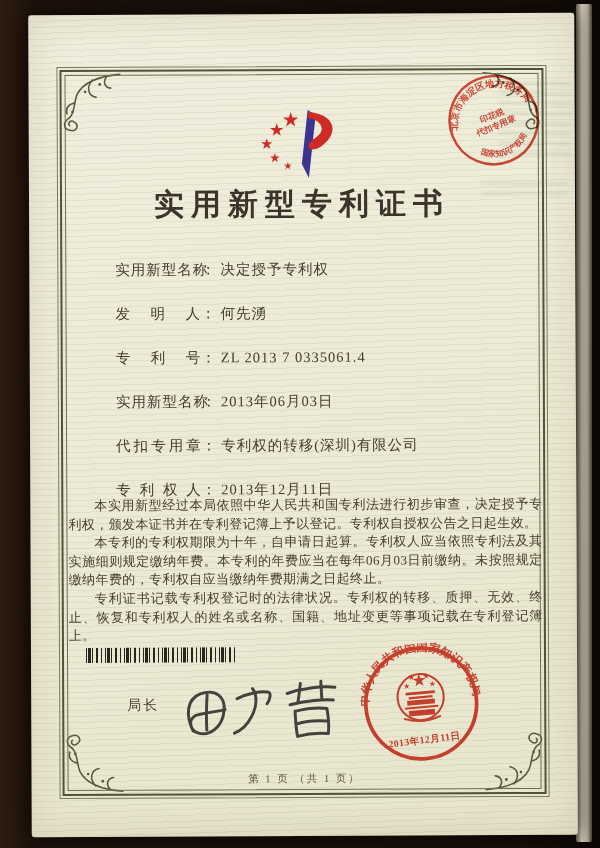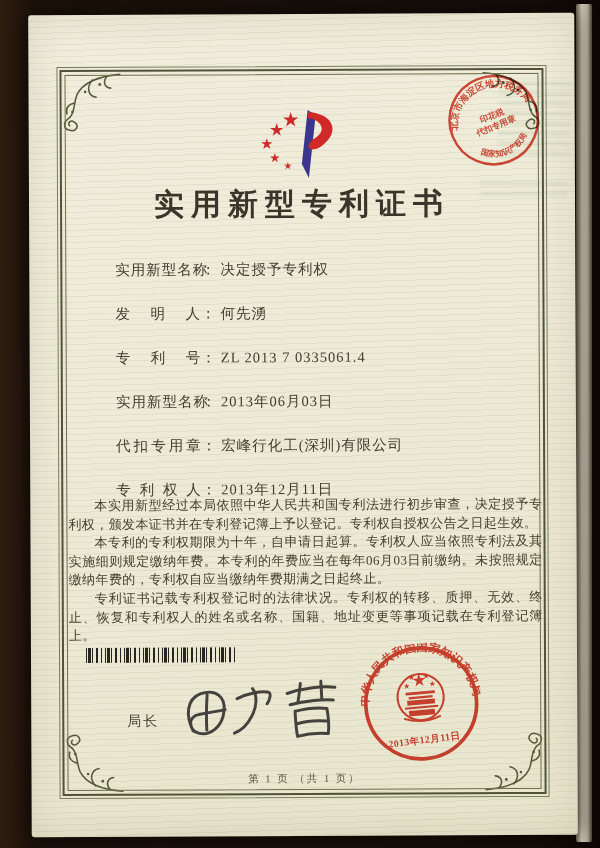--- a/index.html
+++ b/index.html
@@ -35,21 +35,21 @@
   .body-text{position:absolute;left:38px;right:34px;top:482px;color:#46402f;}
   .body-text p{margin:0;text-indent:2em;text-align:justify;font-size:13px;line-height:18.6px;letter-spacing:.4px;}
   .barcode{position:absolute;left:55px;top:633px;width:152px;height:15px;
         background:repeating-linear-gradient(90deg,
           #27251f 0 1px,transparent 1px 2px,
           #27251f 2px 5px,transparent 5px 6px,
           #27251f 6px 7px,transparent 7px 10px,
           #27251f 10px 12px,transparent 12px 15px,
           #27251f 15px 16px,transparent 16px 19px);}
   .sign-row{position:absolute;left:96px;top:658px;width:270px;height:86px;}
-  .sign-label{position:absolute;left:0;top:40px;font-size:14px;letter-spacing:2px;color:#4a4336;}
+  .sign-label{position:absolute;left:0;top:24px;font-size:14px;letter-spacing:2px;color:#4a4336;}
   .signature{position:absolute;left:44px;top:4px;width:200px;height:80px;transform:rotate(-3deg);}
   .footer{position:absolute;left:0;right:0;bottom:50px;text-align:center;
         font-size:10.5px;letter-spacing:2px;color:#5a5343;}
   
   .stamp-tax{position:absolute;left:416px;top:58px;width:98px;height:98px;
         transform:rotate(-22deg);opacity:.93;mix-blend-mode:multiply;}
   .stamp-official{position:absolute;left:330px;top:630px;width:120px;height:120px;
         transform:rotate(-5deg);opacity:.95;mix-blend-mode:multiply;}
   .ghost{position:absolute;pointer-events:none;filter:blur(1.4px);opacity:.5;
         background:repeating-linear-gradient(0deg,rgba(104,138,104,.30) 0 3px,transparent 3px 10px);}
@@ -152,21 +152,21 @@
       <div class="field">
         <span class="flabel">发明人</span><span class="fcolon">：</span><span class="fvalue">何先湧</span>
       </div>
       <div class="field">
         <span class="flabel">专利号</span><span class="fcolon">：</span><span class="fvalue">ZL 2013 7 0335061.4</span>
       </div>
       <div class="field">
         <span class="flabel">实用新型名称</span><span class="fcolon">：</span><span class="fvalue">2013年06月03日</span>
       </div>
       <div class="field">
-        <span class="flabel">代扣专用章</span><span class="fcolon">：</span><span class="fvalue">宏峰行化工(深圳)有限公司</span>
+        <span class="flabel">代扣专用章</span><span class="fcolon">：</span><span class="fvalue">专利权的转移(深圳)有限公司</span>
       </div>
       <div class="field">
         <span class="flabel">专利权人</span><span class="fcolon">：</span><span class="fvalue">2013年12月11日</span>
       </div>
     </div>
 
     <div class="body-text">
       <p>本实用新型经过本局依照中华人民共和国专利法进行初步审查，决定授予专利权，颁发本证书并在专利登记簿上予以登记。专利权自授权公告之日起生效。</p>
       <p>本专利的专利权期限为十年，自申请日起算。专利权人应当依照专利法及其实施细则规定缴纳年费。本专利的年费应当在每年06月03日前缴纳。未按照规定缴纳年费的，专利权自应当缴纳年费期满之日起终止。</p>
       <p>专利证书记载专利权登记时的法律状况。专利权的转移、质押、无效、终止、恢复和专利权人的姓名或名称、国籍、地址变更等事项记载在专利登记簿上。</p>

